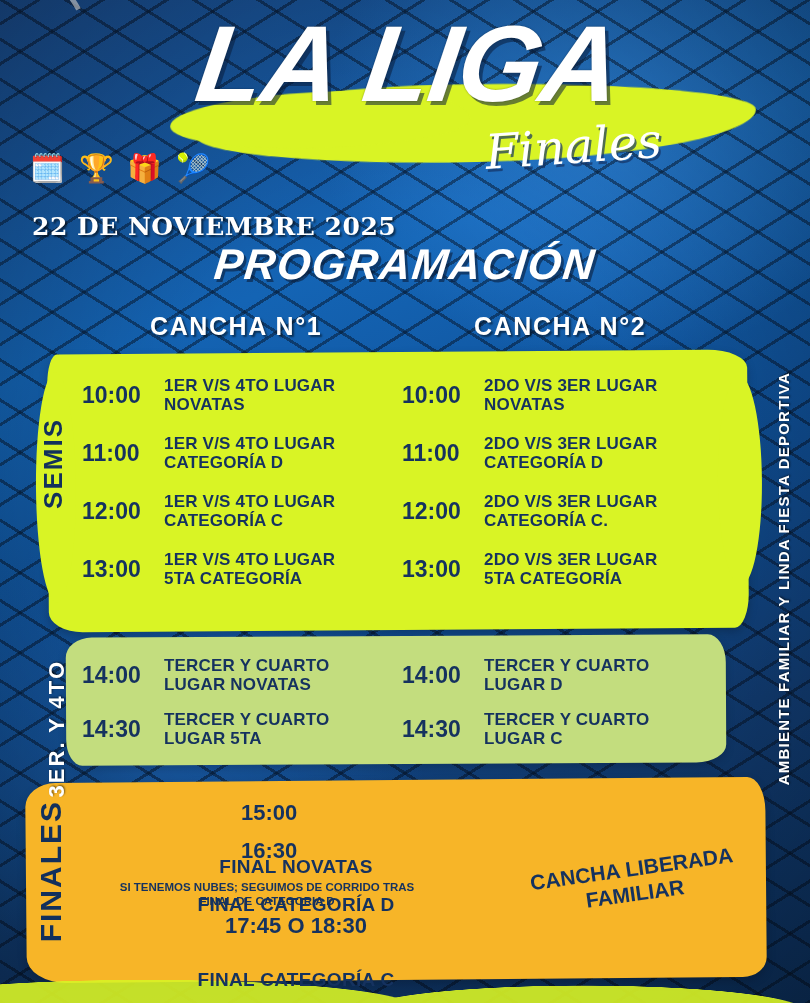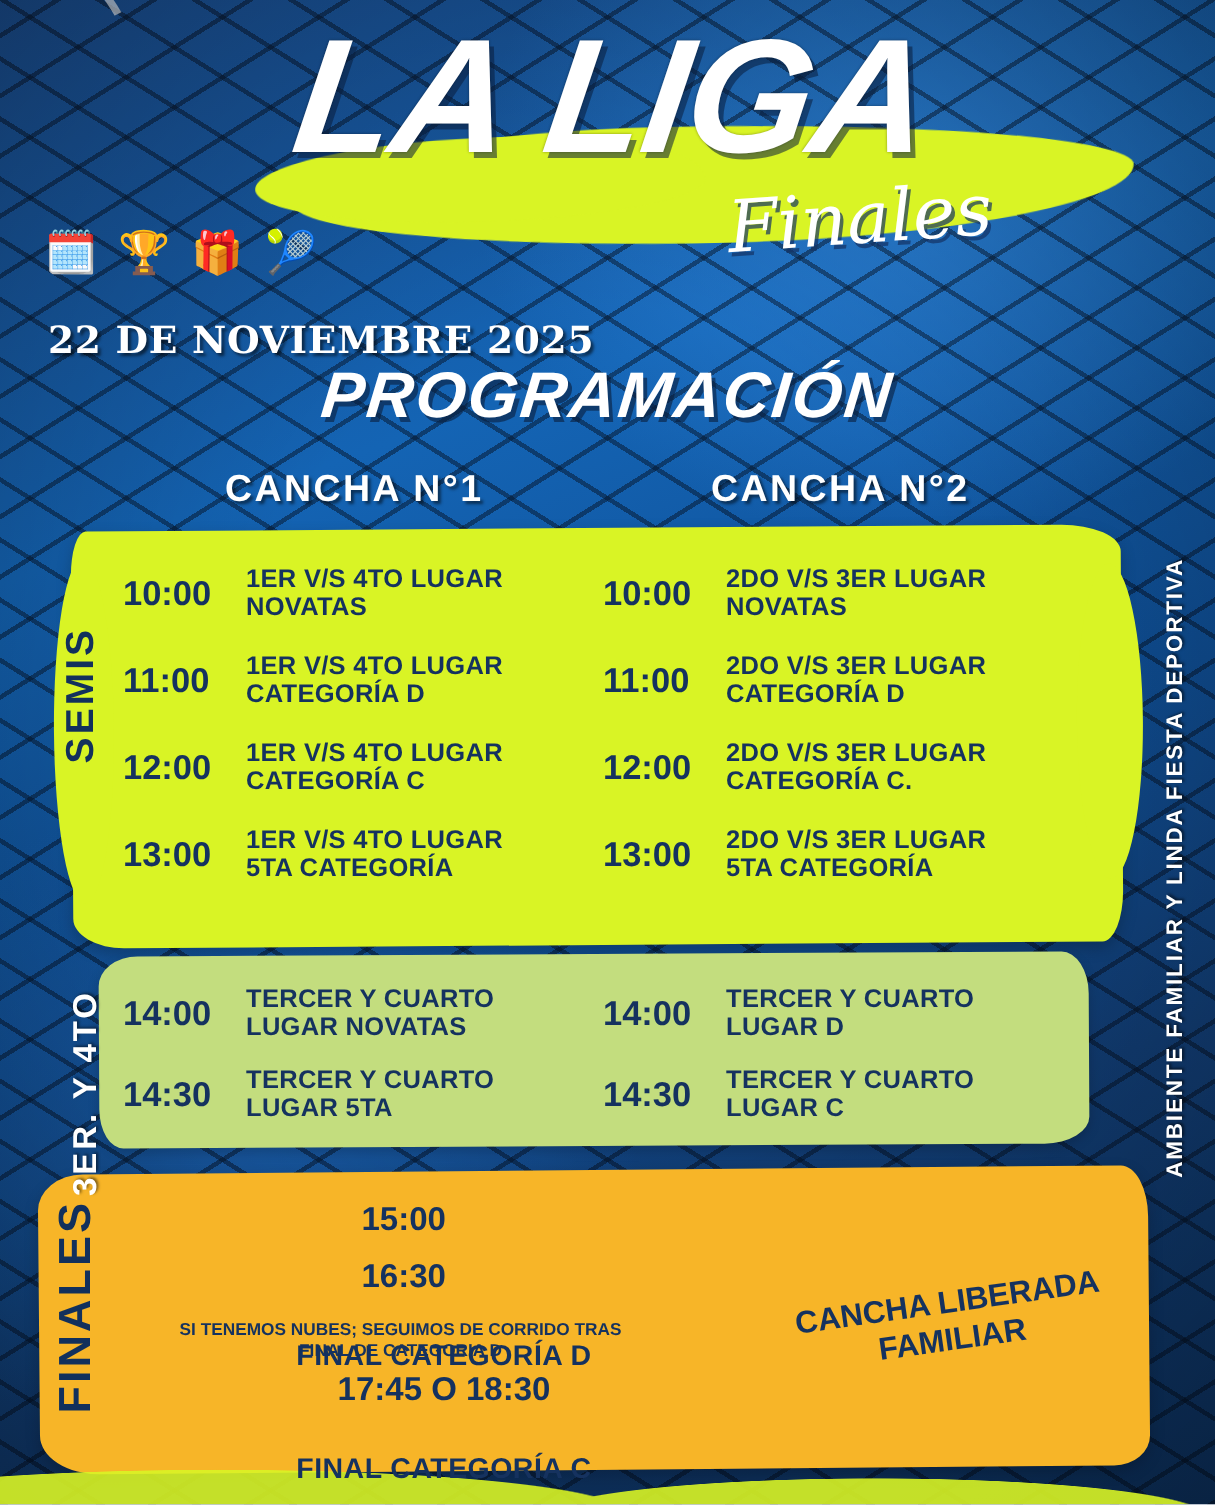--- a/index.html
+++ b/index.html
@@ -417,20 +417,21 @@
           <span class="l2">LUGAR C</span>
         </div>
       </div>
     </div>
 
   </div>
 
   <div class="finales-rows">
     <div class="frow">
       <div class="ftime">15:00</div>
+      <div class="fmatch">FINAL NOVATAS</div>
     </div>
     <div class="frow">
       <div class="ftime">16:30</div>
       <div class="fmatch">FINAL CATEGORÍA D</div>
     </div>
     <div class="note">SI TENEMOS NUBES; SEGUIMOS DE CORRIDO TRAS FINAL DE CATEGORIA D</div>
     <div class="frow">
       <div class="ftime">17:45 O 18:30</div>
       <div class="fmatch">FINAL CATEGORÍA C</div>
     </div>

